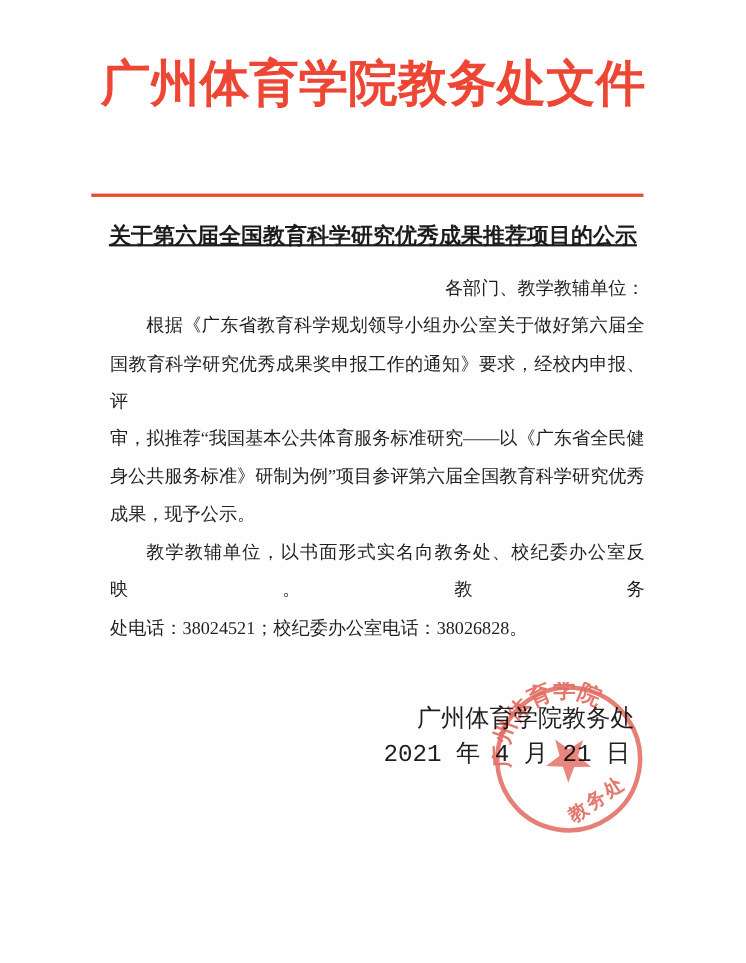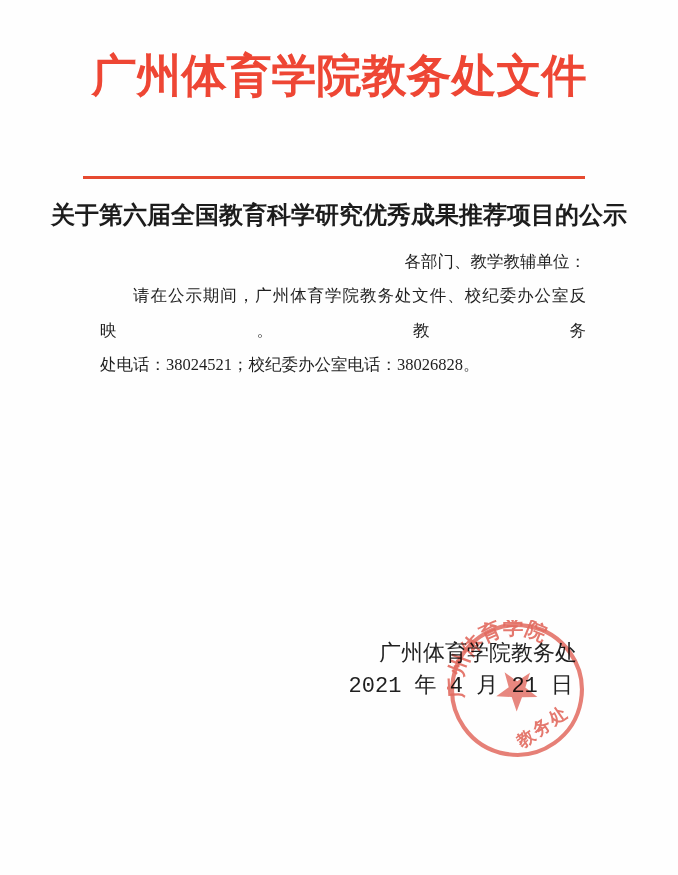--- a/index.html
+++ b/index.html
@@ -20,23 +20,24 @@
     font-family:"Liberation Serif","DejaVu Serif",serif;
   }
   .red-line{
     position:absolute;top:176px;left:83px;
     width:502px;height:3px;
     background:var(--divider-red,#e64a30);
   }
   .doc-title{
     position:absolute;top:201px;left:0;width:100%;
     text-align:center;
-    font-size:24px;line-height:28px;font-weight:bold;
+    font-size:20px;line-height:28px;font-weight:bold;
     color:#1c1c1c;
     font-family:"Liberation Sans","DejaVu Sans",sans-serif;
+    text-decoration:underline;
   }
   .body-block{
     position:absolute;top:245px;left:100px;width:486px;
     font-size:16.5px;line-height:34.3px;
     color:var(--body-text,#1f1f1f);
   }
   .salutation{ text-align:right; }
   .para .bline{
     text-align:justify;
     text-align-last:justify;
@@ -69,21 +70,28 @@
 
   <div class="letterhead">广州体育学院教务处文件</div>
 
   <div class="red-line"></div>
 
   <div class="doc-title">关于第六届全国教育科学研究优秀成果推荐项目的公示</div>
 
   <div class="body-block">
     <div class="salutation">各部门、教学教辅单位：</div>
     <div class="para">
-        <div class="bline">请在公示期间，广州体育学院教务处文件、校纪委办公室反映。教务</div>
+        <div class="bline">根据《广东省教育科学规划领导小组办公室关于做好第六届全</div>
+        <div class="bline">国教育科学研究优秀成果奖申报工作的通知》要求，经校内申报、评</div>
+        <div class="bline">审，拟推荐“我国基本公共体育服务标准研究——以《广东省全民健</div>
+        <div class="bline">身公共服务标准》研制为例”项目参评第六届全国教育科学研究优秀</div>
+        <div class="bline">成果，现予公示。</div>
+      </div>
+    <div class="para">
+        <div class="bline">教学教辅单位，以书面形式实名向教务处、校纪委办公室反映。教务</div>
         <div class="bline">处电话：38024521；校纪委办公室电话：38026828。</div>
       </div>
   </div>
 
   <div class="sign-block">
     <div class="sign-org">广州体育学院教务处</div>
     <div class="sign-date">2021 年 4 月 21 日</div>
   </div>
 
   <svg class="seal" viewBox="0 0 136 136">

